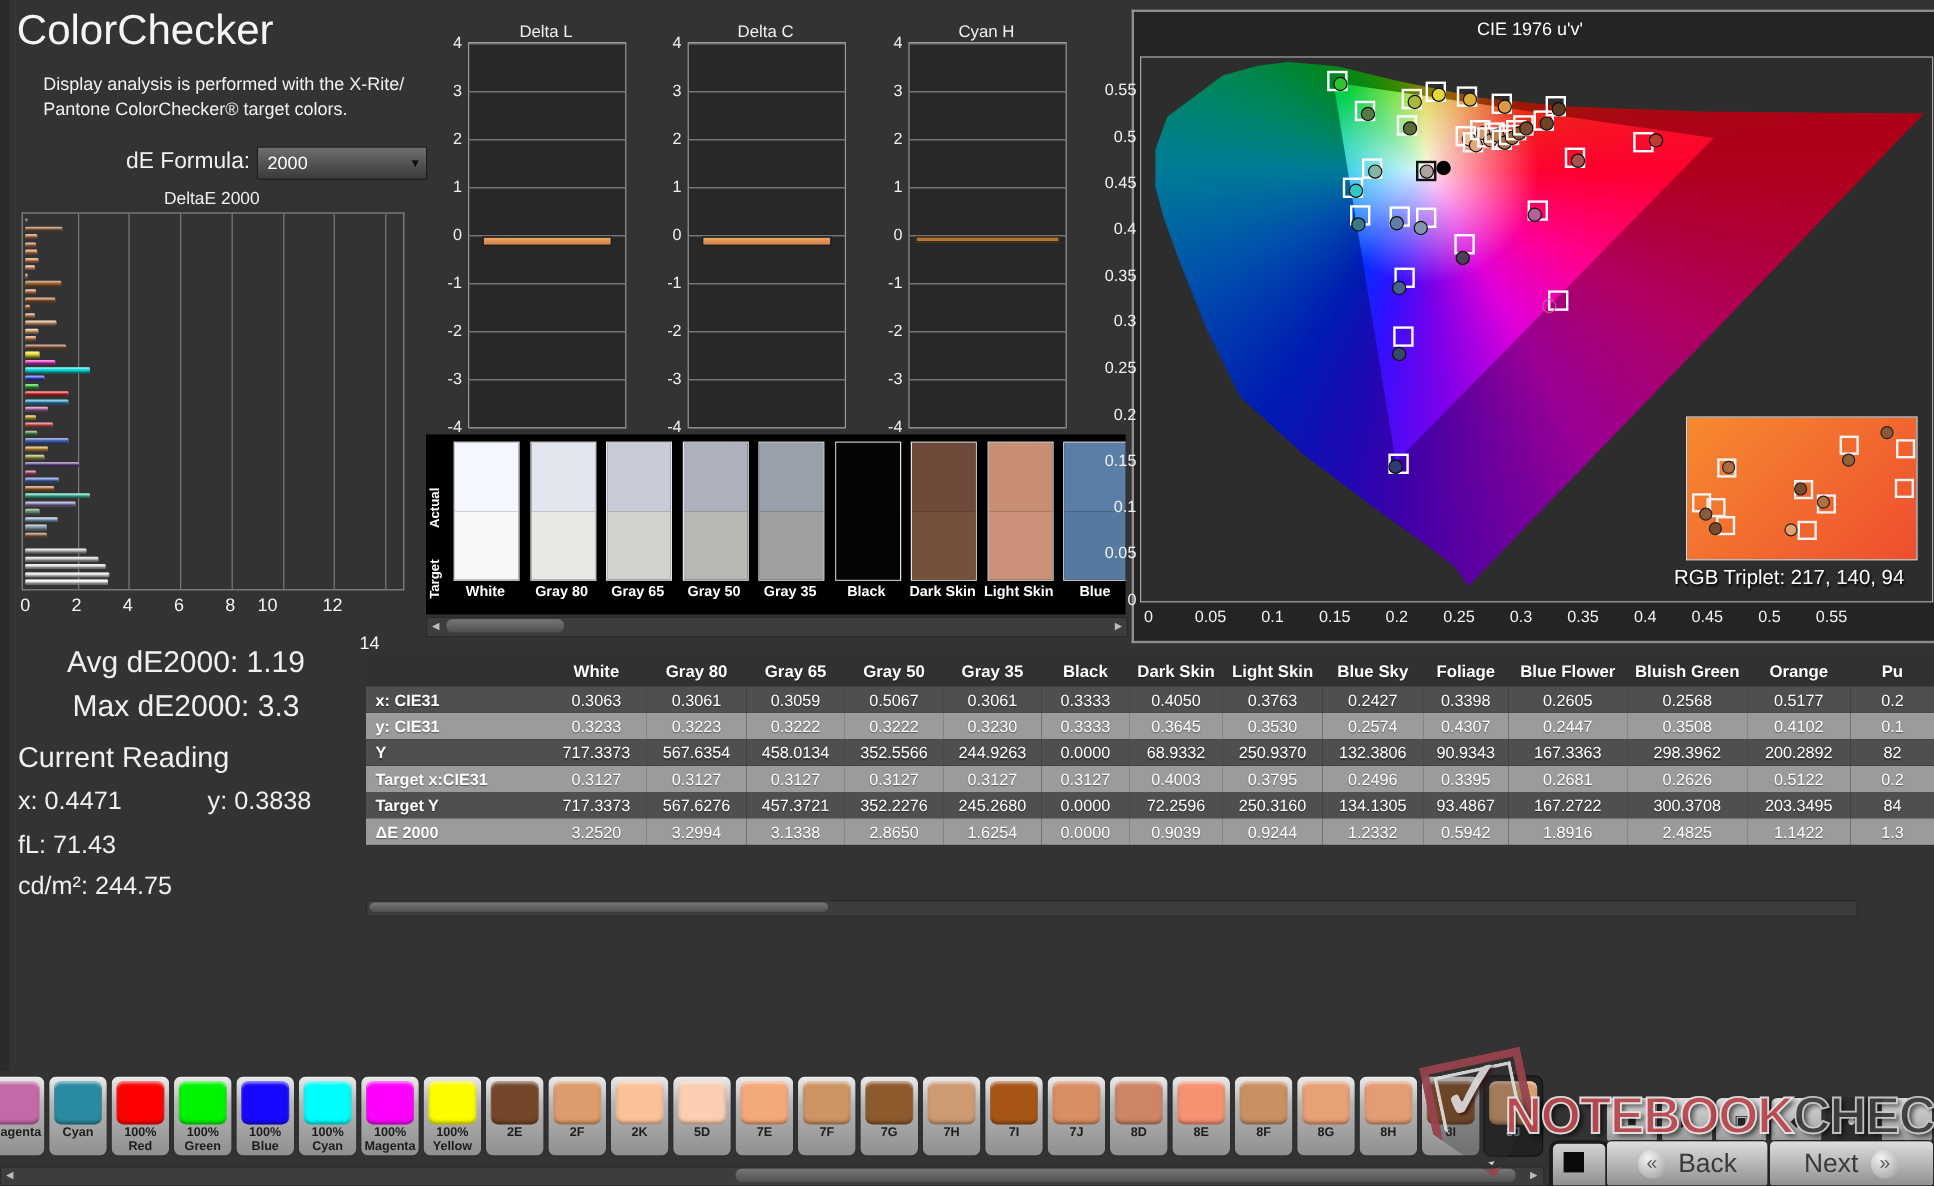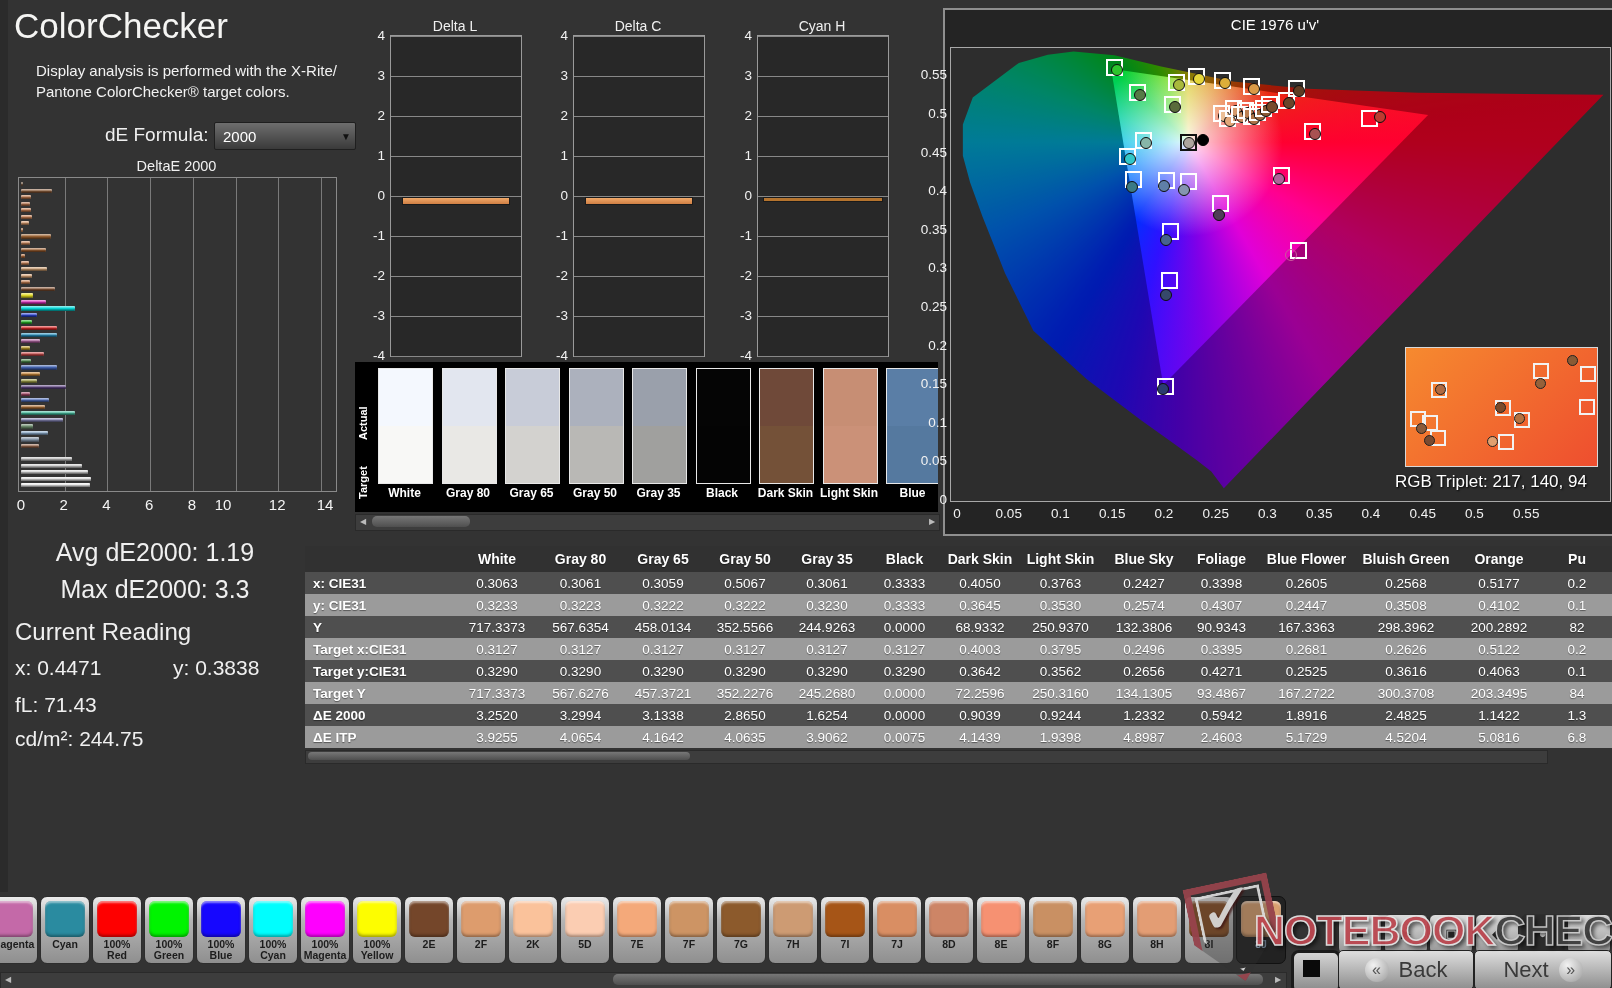--- a/index.html
+++ b/index.html
@@ -176,21 +176,21 @@
       <div class="debar" style="top: 305.3px; width: 69.3875px; background: rgb(244, 244, 244);"></div>
     </div>
   <div id="de-xlabels" class="abs">
       <div class="de-xl" style="left: 3px;">0</div>
       <div class="de-xl" style="left: 45.7px;">2</div>
       <div class="de-xl" style="left: 88.4px;">4</div>
       <div class="de-xl" style="left: 131.1px;">6</div>
       <div class="de-xl" style="left: 173.8px;">8</div>
       <div class="de-xl" style="left: 205px;">10</div>
       <div class="de-xl" style="left: 259.2px;">12</div>
-      <div class="de-xl" style="left: 307px;">14</div>
+      <div class="de-xl" style="left: 290px; margin-top: 32px;">14</div>
     </div>
 
   <div id="sum-avg" class="abs">Avg dE2000: 1.19</div>
   <div id="sum-max" class="abs">Max dE2000: 3.3</div>
   <div id="sum-cur" class="abs">Current Reading</div>
   <div id="sum-x" class="abs">x: 0.4471</div>
   <div id="sum-y" class="abs">y: 0.3838</div>
   <div id="sum-fl" class="abs">fL: 71.43</div>
   <div id="sum-cd" class="abs">cd/m²: 244.75</div>
 
@@ -542,37 +542,20 @@
           <td>0.4003</td>
           <td>0.3795</td>
           <td>0.2496</td>
           <td>0.3395</td>
           <td>0.2681</td>
           <td>0.2626</td>
           <td>0.5122</td>
           <td>0.2</td>
         </tr>
         <tr>
-          <td class="rl">Target y:CIE31</td>
-          <td>0.3290</td>
-          <td>0.3290</td>
-          <td>0.3290</td>
-          <td>0.3290</td>
-          <td>0.3290</td>
-          <td>0.3290</td>
-          <td>0.3642</td>
-          <td>0.3562</td>
-          <td>0.2656</td>
-          <td>0.4271</td>
-          <td>0.2525</td>
-          <td>0.3616</td>
-          <td>0.4063</td>
-          <td>0.1</td>
-        </tr>
-        <tr>
           <td class="rl">Target Y</td>
           <td>717.3373</td>
           <td>567.6276</td>
           <td>457.3721</td>
           <td>352.2276</td>
           <td>245.2680</td>
           <td>0.0000</td>
           <td>72.2596</td>
           <td>250.3160</td>
           <td>134.1305</td>
@@ -592,37 +575,20 @@
           <td>0.0000</td>
           <td>0.9039</td>
           <td>0.9244</td>
           <td>1.2332</td>
           <td>0.5942</td>
           <td>1.8916</td>
           <td>2.4825</td>
           <td>1.1422</td>
           <td>1.3</td>
         </tr>
-        <tr>
-          <td class="rl">ΔE ITP</td>
-          <td>3.9255</td>
-          <td>4.0654</td>
-          <td>4.1642</td>
-          <td>4.0635</td>
-          <td>3.9062</td>
-          <td>0.0075</td>
-          <td>4.1439</td>
-          <td>1.9398</td>
-          <td>4.8987</td>
-          <td>2.4603</td>
-          <td>5.1729</td>
-          <td>4.5204</td>
-          <td>5.0816</td>
-          <td>6.8</td>
-        </tr>
       </tbody>
   </table>
   <div class="abs hscroll" style="left:305px;top:750px;width:1241px;height:12px">
     <div class="hthumb" style="left:2px;width:382px;height:8px"></div>
   </div>
 
   <div id="patch-row">
       <div class="pbtn" style="left: -12px;">
         <div class="chip" style="background: rgb(196, 105, 168);"></div>
         <div class="plabel">Magenta</div>

